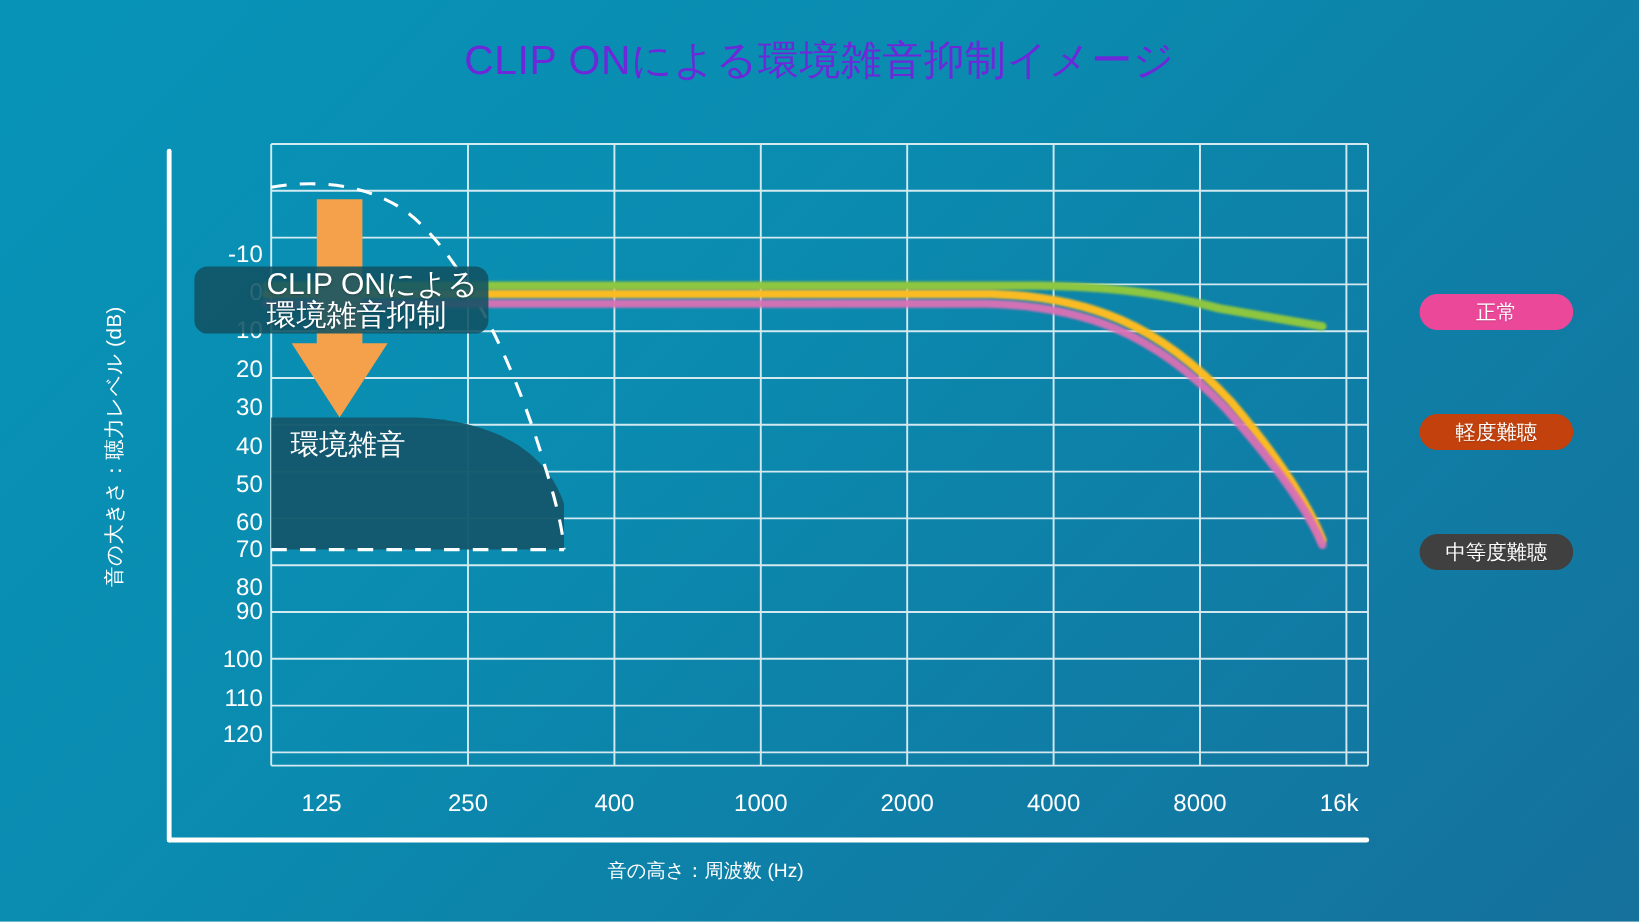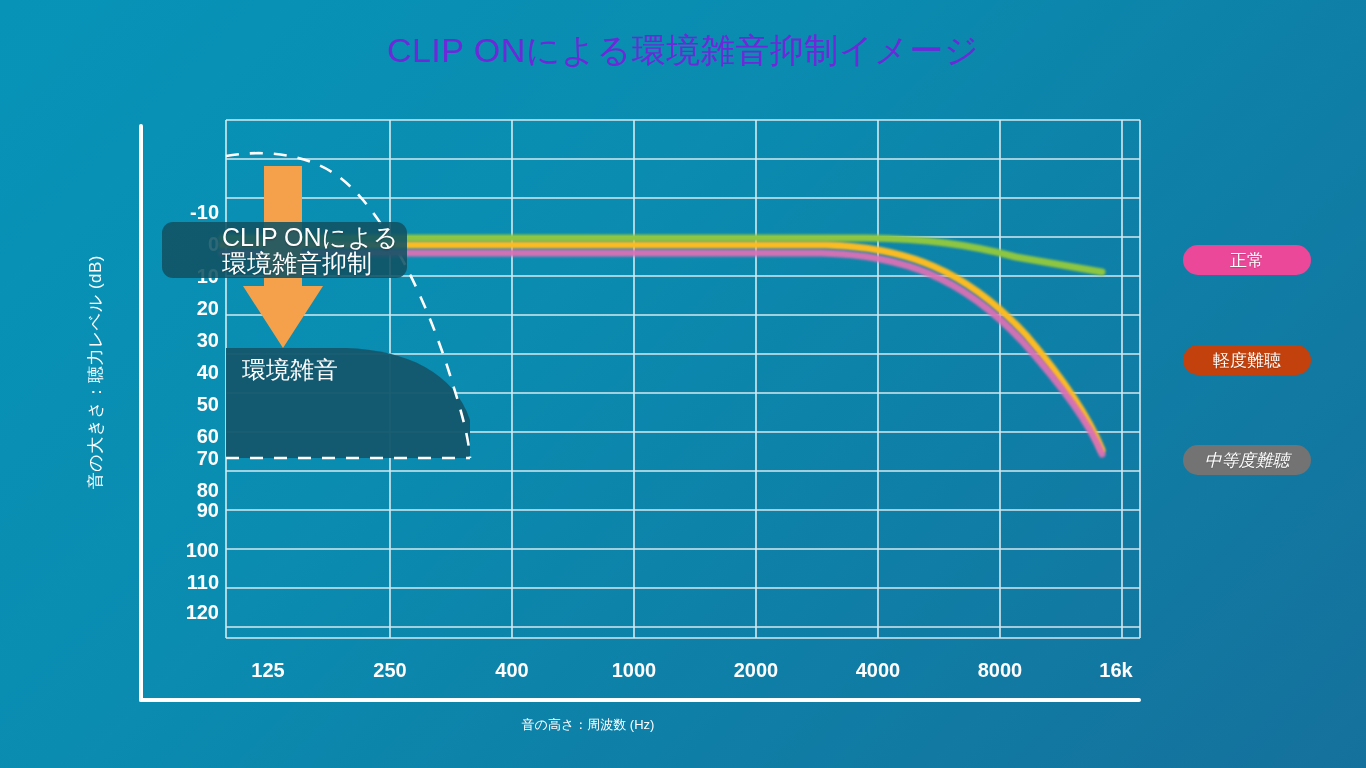--- a/index.html
+++ b/index.html
@@ -35,21 +35,20 @@
     white-space: nowrap;
   }
 
   
   .chart-area {
     position: absolute;
     left: 139px;
     top: 118px;
     width: 1010px;
     height: 590px;
-    font-weight: bold;
   }
 
   
   .axis-v {
     position: absolute;
     left: 0px;
     top: 6px;
     width: 4px;
     height: 578px;
     background: #ffffff;
@@ -126,21 +125,21 @@
     transform-origin: 0 0;
     transform: rotate(-90deg) translateX(-100%);
     letter-spacing: 0.5px;
   }
   .x-axis-title {
     position: absolute;
     left: 0;
     top: 716px;
     width: 1176px;
     text-align: center;
-    font-size: 13px;
+    font-size: 16px;
     color: #ffffff;
     white-space: nowrap;
   }
 
   
   .arrow-svg {
     position: absolute;
     left: 243px;
     top: 166px;
     width: 86px;
@@ -317,18 +316,18 @@
 
   <div class="noise-label">環境雑音</div>
 
   <div class="legend">
     <div class="pill pill-0" style="background:#ec4899;">
       <span>正常</span>
     </div>
     <div class="pill pill-1" style="background:#c2410c;">
       <span>軽度難聴</span>
     </div>
-    <div class="pill pill-2" style="background:#737373;font-style:italic;">
+    <div class="pill pill-2" style="background:#404040;">
       <span>中等度難聴</span>
     </div>
   </div>
 
 </div>
 
 </body></html>

